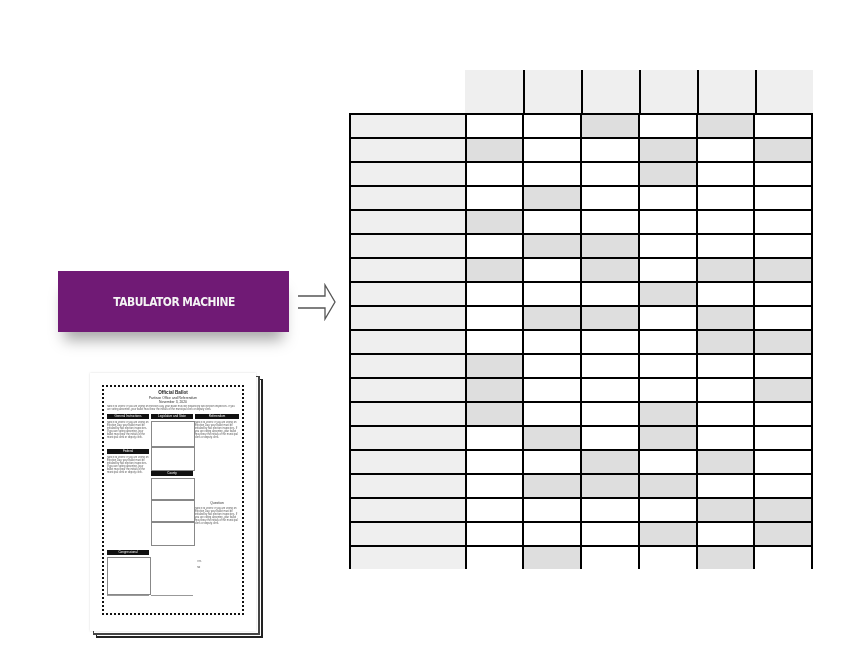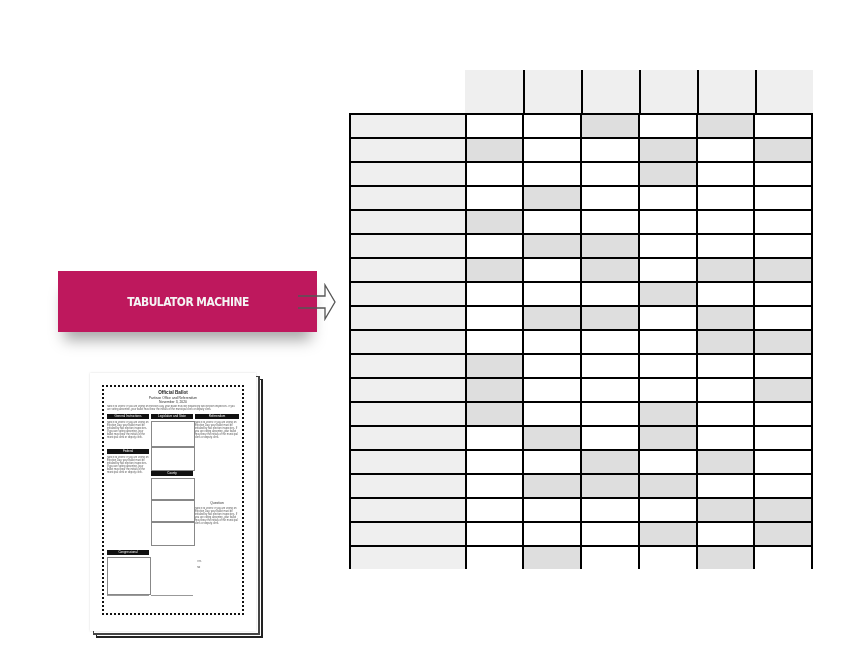--- a/index.html
+++ b/index.html
@@ -1,22 +1,22 @@
 <!DOCTYPE html>
 <html><head>
 <meta charset="utf-8">
 <style>
   html, body { margin: 0; padding: 0; }
   body {
     width: 849px; height: 652px; background: #ffffff; position: relative; overflow: hidden;
     font-family: "Liberation Sans", sans-serif;
   }
   .tabulator {
-    position: absolute; left: 58px; top: 271px; width: 259px; height: 61px;
-    background: #be185d; color: #f4f4f4;
+    position: absolute; left: 58px; top: 271px; width: 231px; height: 61px;
+    background: #701a75; color: #f4f4f4;
     display: flex; align-items: center; justify-content: center;
     box-shadow: 0 14px 14px -6px rgba(0,0,0,0.35);
   }
   .tabulator span {
     font-family: "DejaVu Sans", sans-serif; font-weight: bold; font-size: 13px;
     letter-spacing: -0.6px; transform: scaleX(0.82); display: inline-block; white-space: nowrap;
   }
   .arrow { position: absolute; left: 297px; top: 283px; width: 40px; height: 38px; }
 
   .grid { position: absolute; left: 349px; top: 70px; }

